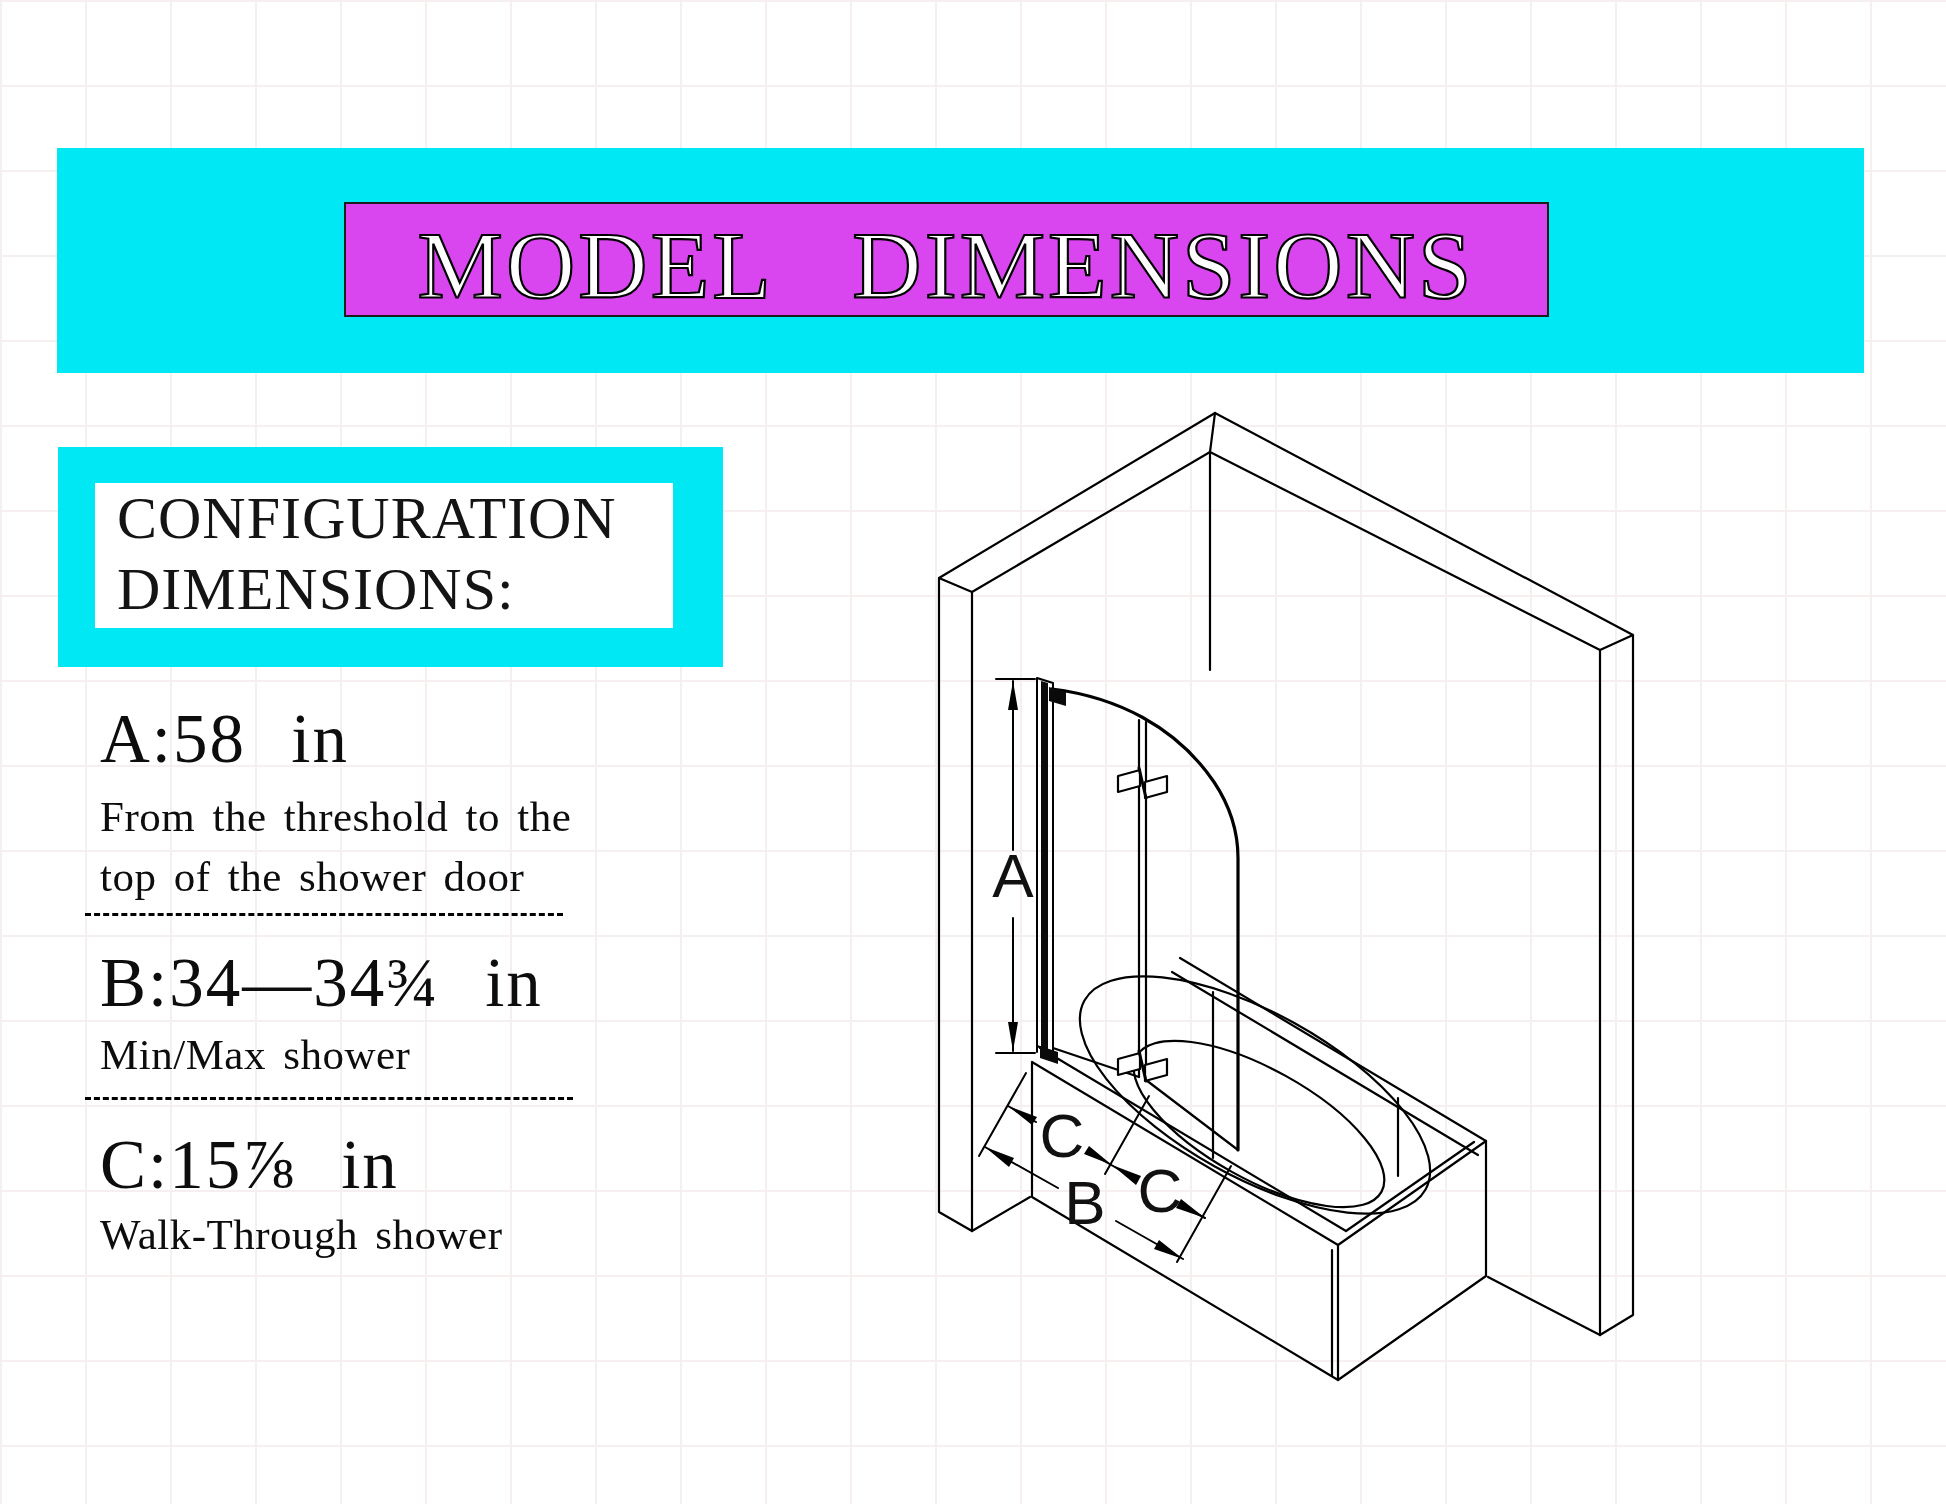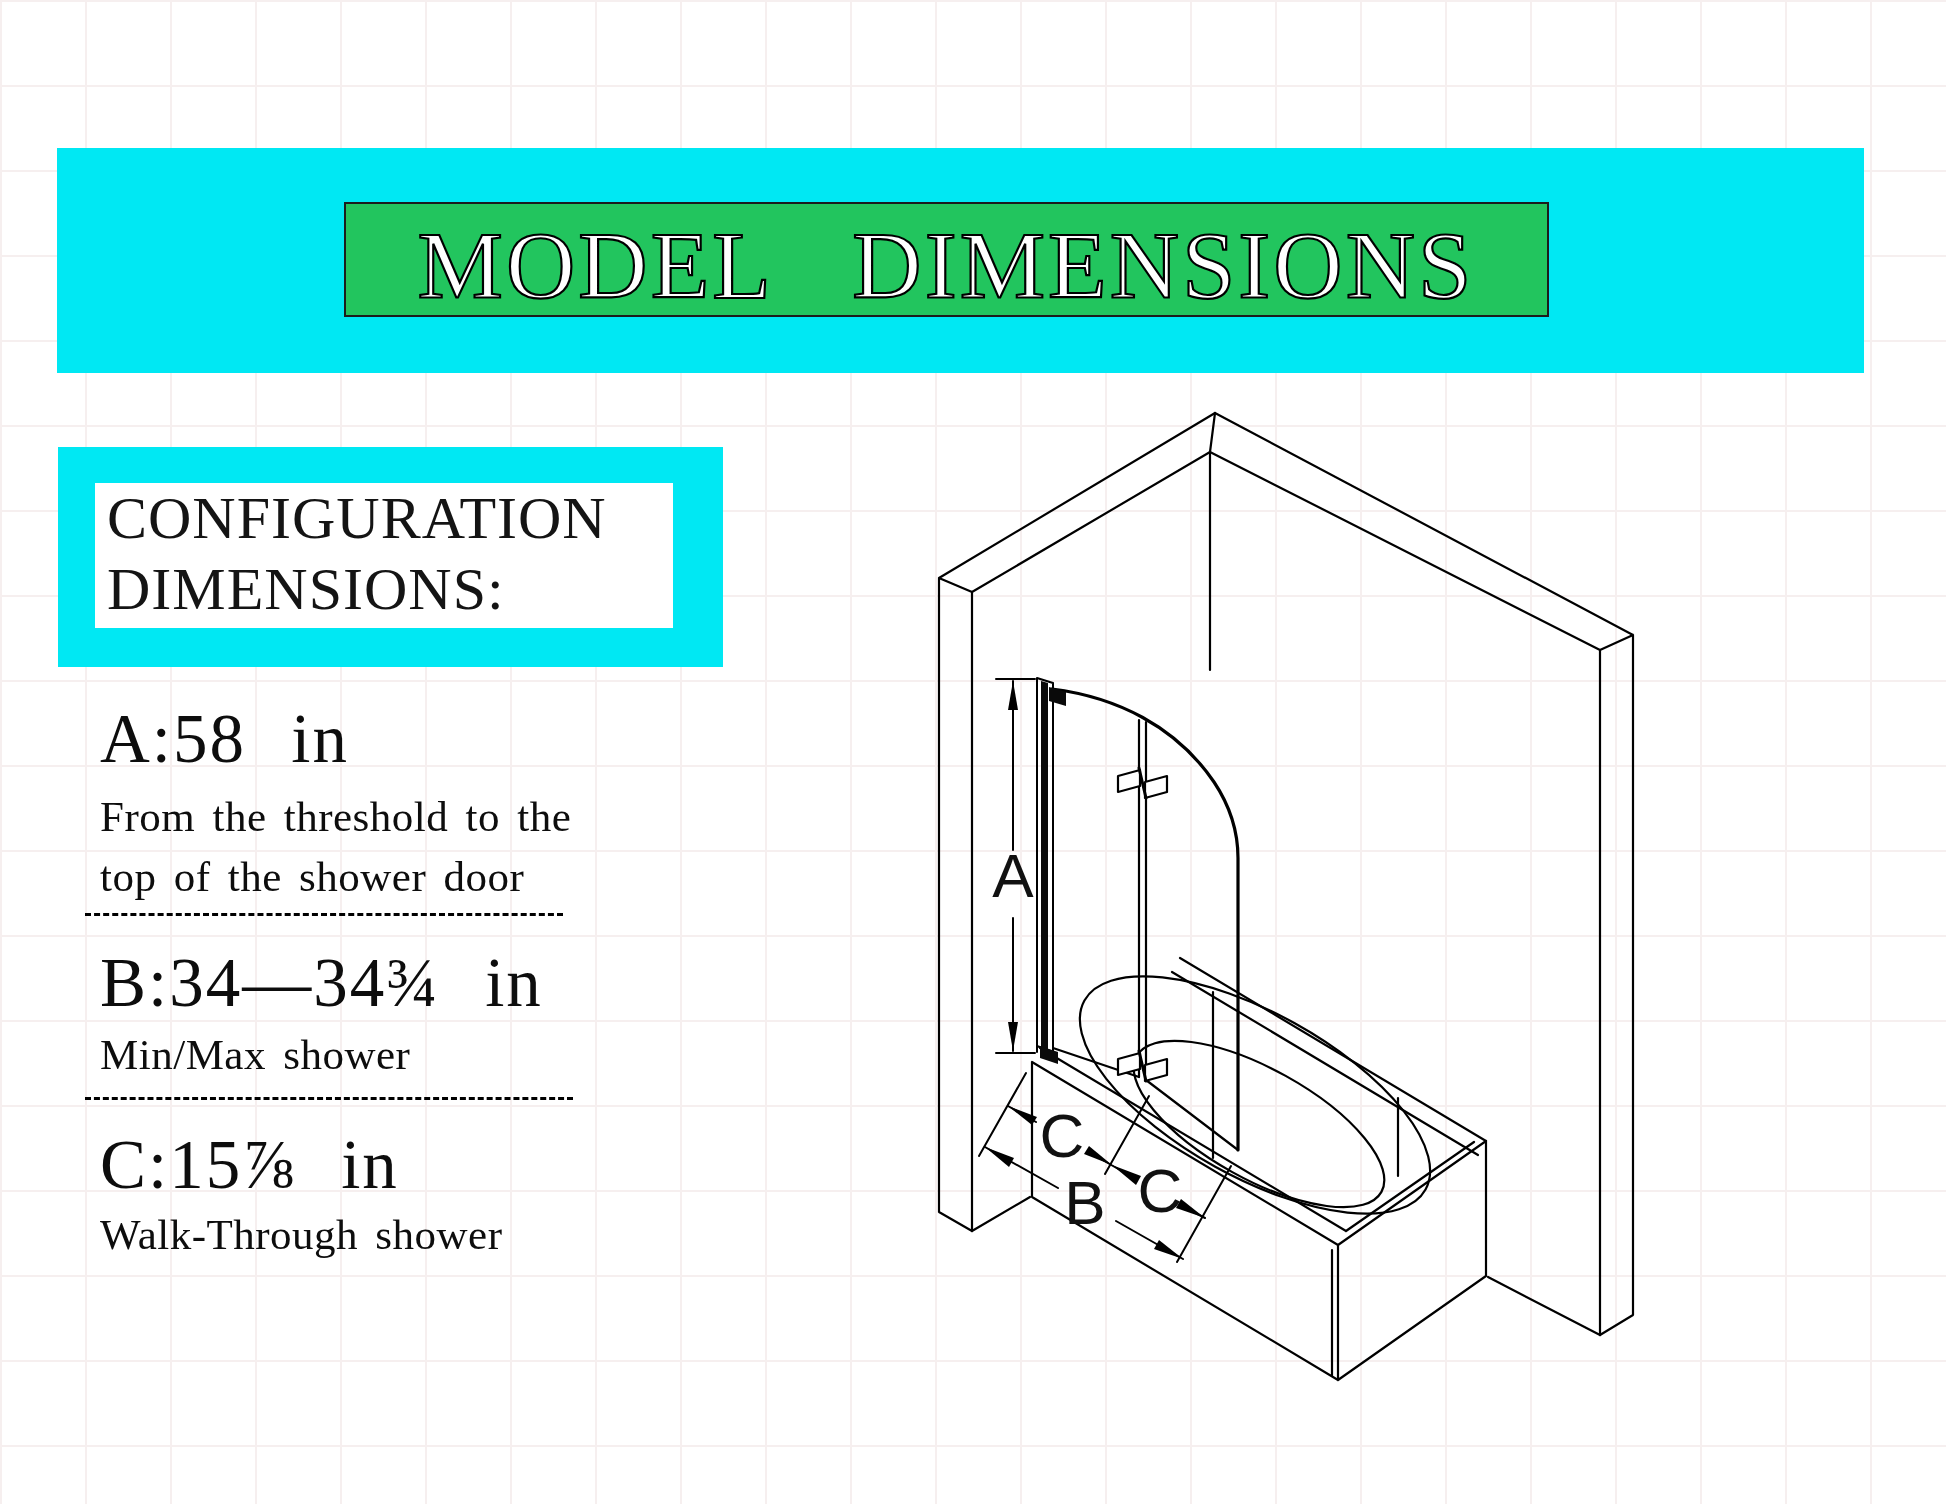--- a/index.html
+++ b/index.html
@@ -14,32 +14,32 @@
     font-family:"Liberation Serif", serif;
     color:#000;
     overflow:hidden;
   }
   .banner{
     position:absolute;left:57px;top:148px;width:1807px;height:225px;
     background:#00e8f3;
   }
   .title-box{
     position:absolute;left:287px;top:54px;width:1201px;height:111px;
-    background:#22c55e;border:2px solid #1c1c1c;
+    background:#d946ef;border:2px solid #1c1c1c;
   }
   .config-box{
     position:absolute;left:58px;top:447px;width:665px;height:220px;
     background:#00e8f3;
   }
   .config-inner{
     position:absolute;left:37px;top:36px;width:578px;height:145px;
     background:#ffffff;
   }
   .config-inner .cfg-line{
-    margin:0;padding:0 0 0 12px;
+    margin:0;padding:0 0 0 22px;
     font-size:60px;line-height:71px;letter-spacing:1px;
     font-family:"Liberation Serif", serif;color:#141414;white-space:nowrap;
   }
   .spec-value{
     position:absolute;left:100px;
     font-size:69px;letter-spacing:2px;word-spacing:26px;
     font-family:"Liberation Serif", serif;color:#0d0d0d;white-space:nowrap;
   }
   .spec-desc{
     position:absolute;left:100px;

